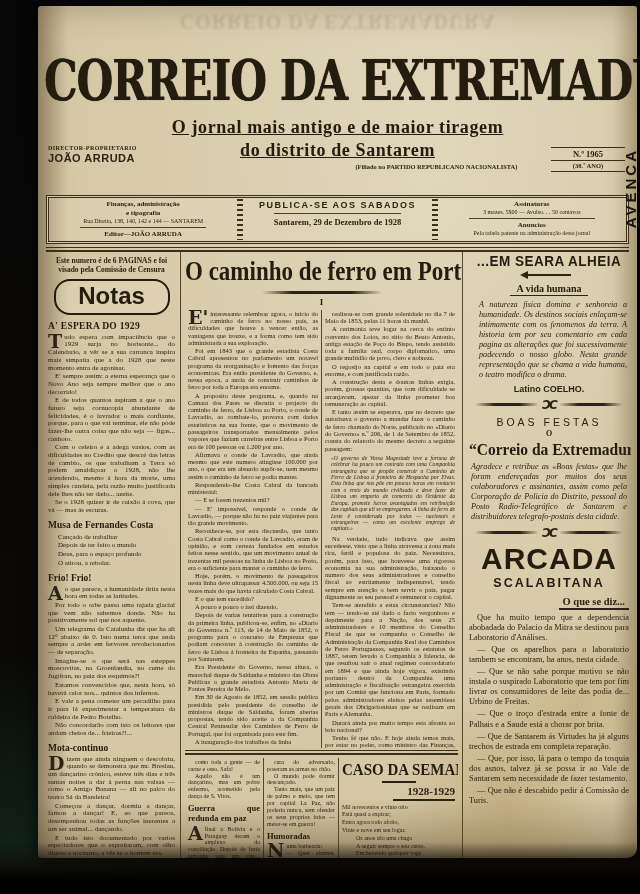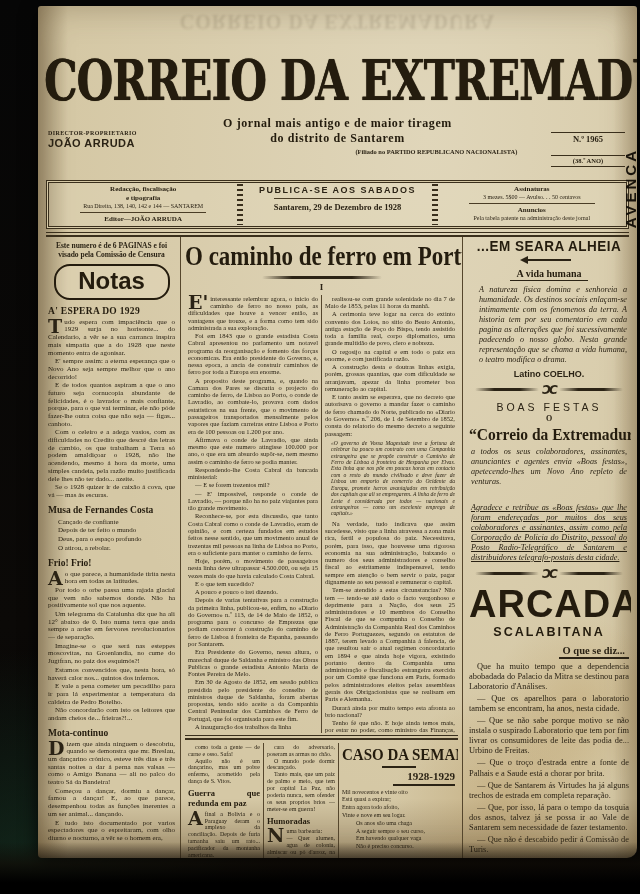--- a/index.html
+++ b/index.html
@@ -24,29 +24,29 @@
     background:linear-gradient(to top,#000 22%,rgba(15,11,6,.75) 58%,transparent);}
   
   .bleed{position:absolute;top:4px;left:0;right:0;text-align:center;
     transform:rotate(180deg) scaleX(-1);opacity:.13;filter:blur(1px);
     font-weight:bold;font-size:20px;letter-spacing:1px;color:#3a2f1c;pointer-events:none;}
   .masthead{position:relative;padding-top:44px;text-align:center;}
   .mast-title{font-family:"DejaVu Serif",serif;font-weight:bold;font-size:43px;
     letter-spacing:-1px;white-space:nowrap;color:#241c0e;
     transform:scaleY(1.32) scaleX(.98);transform-origin:50% 20%;
     text-shadow:0 0 .6px #241c0e, .5px .5px 0 rgba(36,28,14,.5);}
-  .mast-sub{margin-top:16px;font-weight:bold;font-size:12px;letter-spacing:.6px;color:#241c0e;line-height:1.25;}
+  .mast-sub{margin-top:16px;font-weight:bold;font-size:18px;letter-spacing:.6px;color:#241c0e;line-height:1.25;text-decoration:underline;}
   .mast-meta{position:relative;height:34px;margin-top:-2px;}
   .director{position:absolute;left:10px;top:-14px;text-align:left;line-height:1.15;}
   .director .lbl{font-size:6px;font-weight:bold;letter-spacing:.4px;}
   .director .nm{font-family:"Liberation Sans",sans-serif;font-weight:bold;font-size:11px;letter-spacing:.5px;}
   .affil{position:absolute;left:53%;top:4px;font-size:6.4px;font-weight:bold;white-space:nowrap;}
   .issue{position:absolute;right:12px;top:-12px;width:74px;text-align:center;
     border-top:1px solid #3a2f1c;border-bottom:1px solid #3a2f1c;padding:1px 0 2px;}
-  .issue .no{font-size:8.5px;font-weight:bold;border-bottom:1px solid #3a2f1c;padding-bottom:11px;margin-bottom:1px;display:block;}
+  .issue .no{font-size:8.5px;font-weight:bold;border-bottom:1px solid #3a2f1c;padding-bottom:1px;margin-bottom:1px;display:block;}
   .issue .yr{font-size:6.5px;font-weight:bold;display:block;}
   
   .infobar{display:flex;margin:2px 8px 0;border:1px solid #3a2f1c;box-shadow:0 0 0 1px #d5c8a5 inset,0 0 0 2px #3a2f1c inset;
     background:rgba(232,222,196,.25);padding:2px;}
   .cell{flex:1;text-align:center;padding:2px 4px;line-height:1.25;}
   .cell .b1{font-size:7px;font-weight:bold;}
   .cell .b2{font-size:6px;}
   .cell .sp{display:block;border-top:1px solid #4a3d26;width:70%;margin:2px auto;}
   .cell .big{font-family:"Liberation Sans",sans-serif;font-size:9px;font-weight:bold;letter-spacing:1.5px;}
   .cell .date{font-size:8.5px;font-weight:bold;margin-top:3px;}
@@ -106,21 +106,21 @@
   .quoteR{font-style:italic;font-size:8.2px;line-height:1.22;padding:0 2px 0 10px;}
   .sigR{text-align:center;font-weight:bold;font-size:9px;font-family:"Liberation Sans",sans-serif;margin:4px 0;}
   .orn{display:flex;align-items:center;margin:4px 6px;}
   .orn .bar{flex:1;height:3px;border-radius:2px;background:linear-gradient(90deg,transparent,#2b2315 30% 70%,transparent);}
   .orn span{font-family:"DejaVu Sans",sans-serif;font-weight:bold;font-style:italic;font-size:12px;padding:0 3px;letter-spacing:-2px;}
   .boas-h{font-family:"Liberation Sans",sans-serif;font-weight:normal;font-size:10.5px;letter-spacing:3px;text-align:center;margin-top:3px;}
   .boas-o{text-align:center;font-size:8px;font-weight:bold;line-height:1;margin:2px 0;}
   .boas-t{font-weight:bold;font-size:15.5px;text-align:center;white-space:nowrap;color:#241c0e;transform:scaleY(1.12);margin-bottom:4px;}
   .italR{font-style:italic;font-size:8.2px;line-height:1.22;text-align:justify;padding:0 2px;}
   .italR + .italR{margin-top:16px;text-decoration:underline;}
-  .arcada1{font-family:"Liberation Sans",sans-serif;font-weight:bold;font-size:38px;text-align:center;letter-spacing:1px;line-height:1;margin-top:4px;color:#241c0e;}
+  .arcada1{font-family:"Liberation Sans",sans-serif;font-weight:bold;font-size:30px;text-align:center;letter-spacing:1px;line-height:1;margin-top:4px;color:#241c0e;}
   .arcada2{font-family:"Liberation Sans",sans-serif;font-weight:bold;font-size:12.5px;text-align:center;letter-spacing:2px;margin:2px 0 6px;color:#241c0e;}
   .hdiz{font-weight:bold;font-size:10.5px;text-align:center;width:fit-content;margin:0 0 3px auto;border-bottom:2px double #2b2315;padding:0 4px 1px;}
   .dizi{font-size:8.4px;line-height:1.2;text-align:justify;text-indent:8px;margin-bottom:2px;}
   
   .avenca{position:absolute;right:1px;top:148px;z-index:6;writing-mode:vertical-rl;transform:rotate(180deg);
     font-family:"Liberation Sans",sans-serif;font-weight:bold;font-size:15px;letter-spacing:3px;color:#17120a;}
 </style>
 </head>
 <body>
 
@@ -143,21 +143,21 @@
         <div class="affil">(Filiado no PARTIDO REPUBLICANO NACIONALISTA)</div>
         <div class="issue">
           <span class="no">N.º 1965</span>
           <span class="yr">(38.º ANO)</span>
         </div>
       </div>
     </header>
 
     <div class="infobar">
       <div class="cell">
-        <div class="b1">Redacção, fiscalisação</div>
+        <div class="b1">Finanças, administração</div>
         <div class="b1">e tipografia</div>
         <div class="b2">Rua Direita, 138, 140, 142 e 144 — SANTAREM</div>
         <span class="sp"></span>
         <div class="b1">Editor—JOÃO ARRUDA</div>
       </div>
       <div class="seph"></div>
       <div class="cell">
         <div class="big">PUBLICA-SE AOS SABADOS</div>
         <span class="sp"></span>
         <div class="date">Santarem, 29 de Dezembro de 1928</div>
@@ -187,21 +187,21 @@
               <p class="ind j">E' sempre assim: a eterna esperança que o Novo Ano seja sempre melhor que o ano decorrido!</p>
               <p class="ind j">E de todos quantos aspiram a que o ano futuro seja cornucopia abundante de felicidades, é o lavrador o mais confiante, porque, para o que vai terminar, ele não póde fazer-lhe outra coisa que não seja — figas... canhoto.</p>
               <p class="ind j">Com o celeiro e a adega vasios, com as dificuldades no Credito que descré das letras de cambio, os que trabalham a Terra só podem amaldiçoar o 1928, não lhe acendendo, mesmo á hora da morte, uma simples candeia, pela razão muito justificada dele lhes não ter dado... azeite.</p>
               <p class="ind j">Se o 1928 quizer ir de caixão á cova, que vá — mas ás escuras.</p>
             </div>
         </div>
 
         <div class="hL">Musa de Fernandes Costa</div>
         <div class="poemL">
           <div>
-              <p>Cançado de confiante</p>
+              <p>Cançado de trabalhar</p>
               <p>Depois de ter feito o mundo</p>
               <p>Deus, para o espaço profundo</p>
               <p>O atirou, a rebolar.</p>
             </div>
         </div>
 
         <div class="hL">Frio! Frio!</div>
         <div class="tL j">
           <p><span class="dc">A</span><span>o que parece, a humanidade tirita nesta hora em todas as latitudes.</span></p>
           <div>
@@ -315,21 +315,20 @@
 
         <div class="orn">
             <i class="bar"></i>
             <span>ƆC</span>
             <i class="bar"></i>
           </div>
 
         <div class="boas-h">BOAS FESTAS</div>
         <div class="boas-o">O</div>
         <div class="boas-t">“Correio da Extremadura„</div>
-        <p class="italR">a todos os seus colaboradores, assinantes, anunciantes e agentes envia «Boas festas», apetecendo-lhes um Novo Ano repleto de venturas.</p>
         <p class="italR">Agradece e retribue as «Boas festas» que lhe foram endereçadas por muitos dos seus colaboradores e assinantes, assim como pela Corporação de Policia do Distrito, pessoal do Posto Radio-Telegráfico de Santarem e distribuidores telegrafo-postais desta cidade.</p>
 
         <div class="orn">
             <i class="bar"></i>
             <span>ƆC</span>
             <i class="bar"></i>
           </div>
 
         <div class="arcada1">ARCADA</div>
         <div class="arcada2">SCALABITANA</div>

